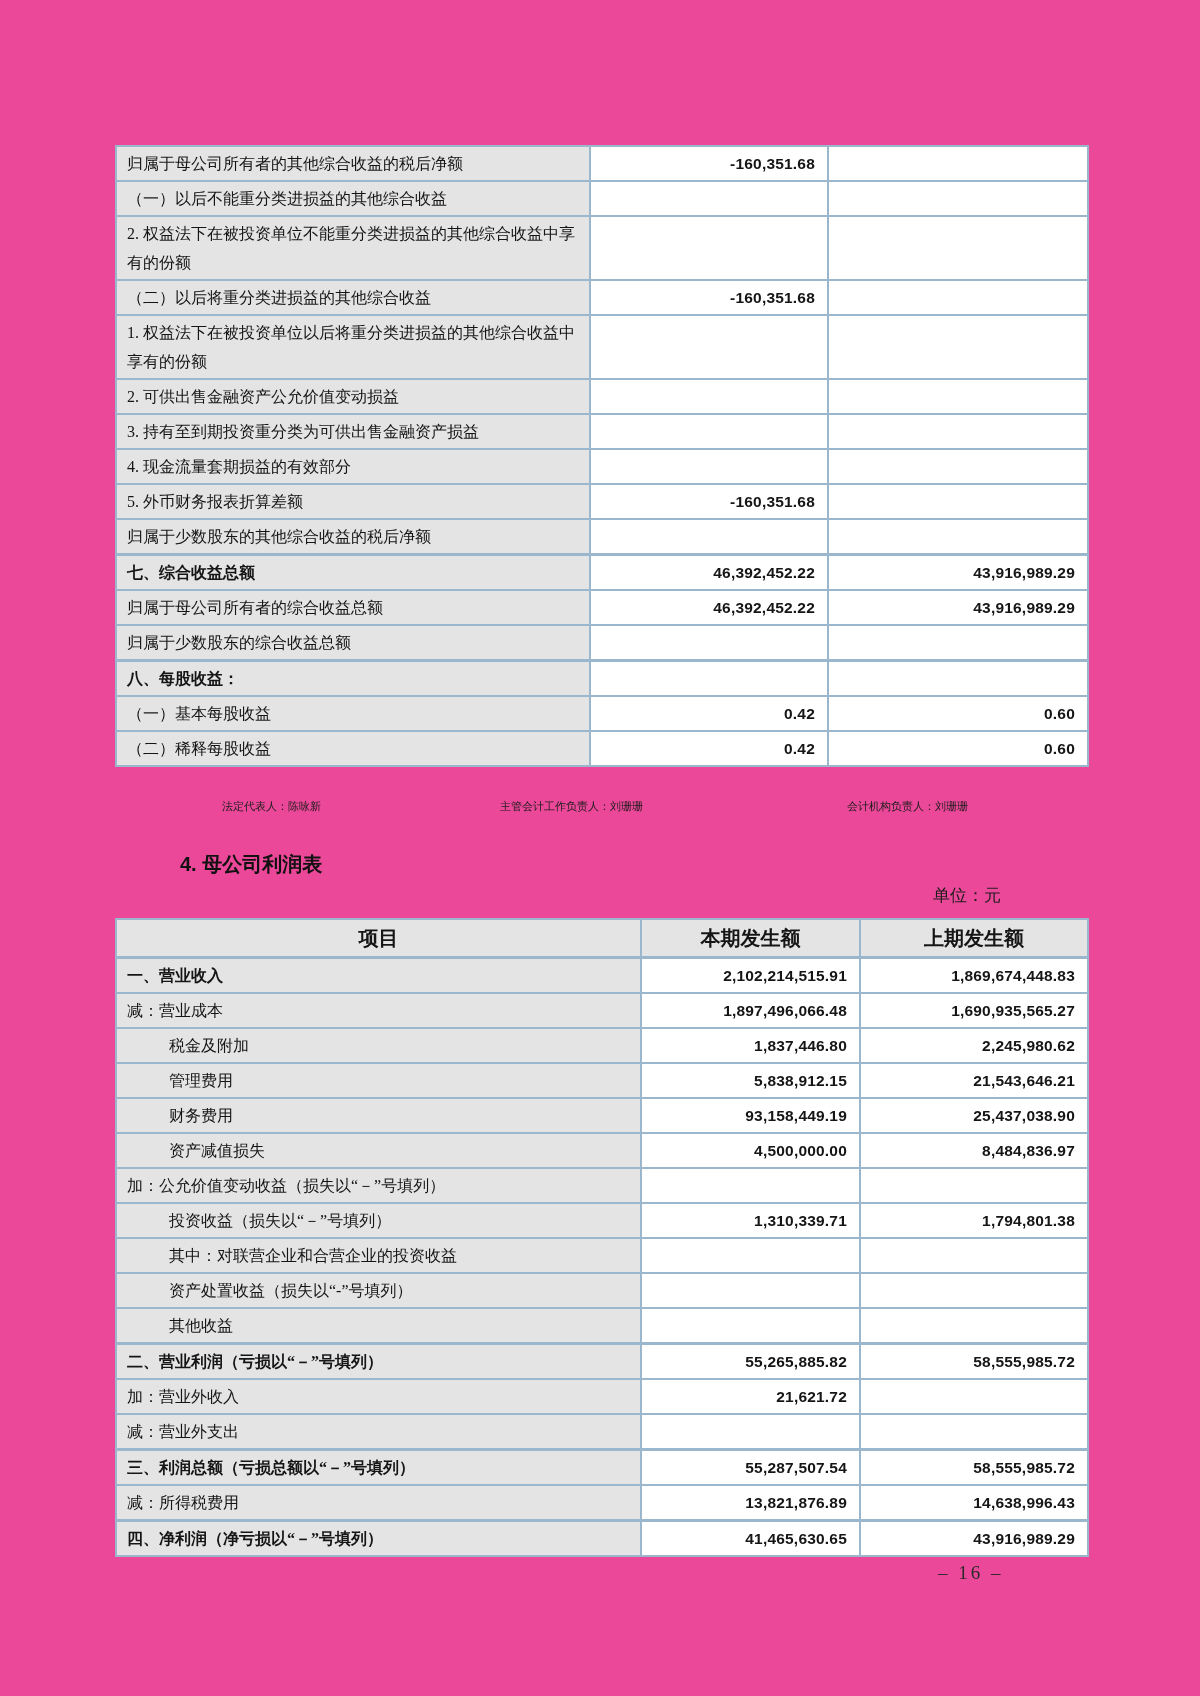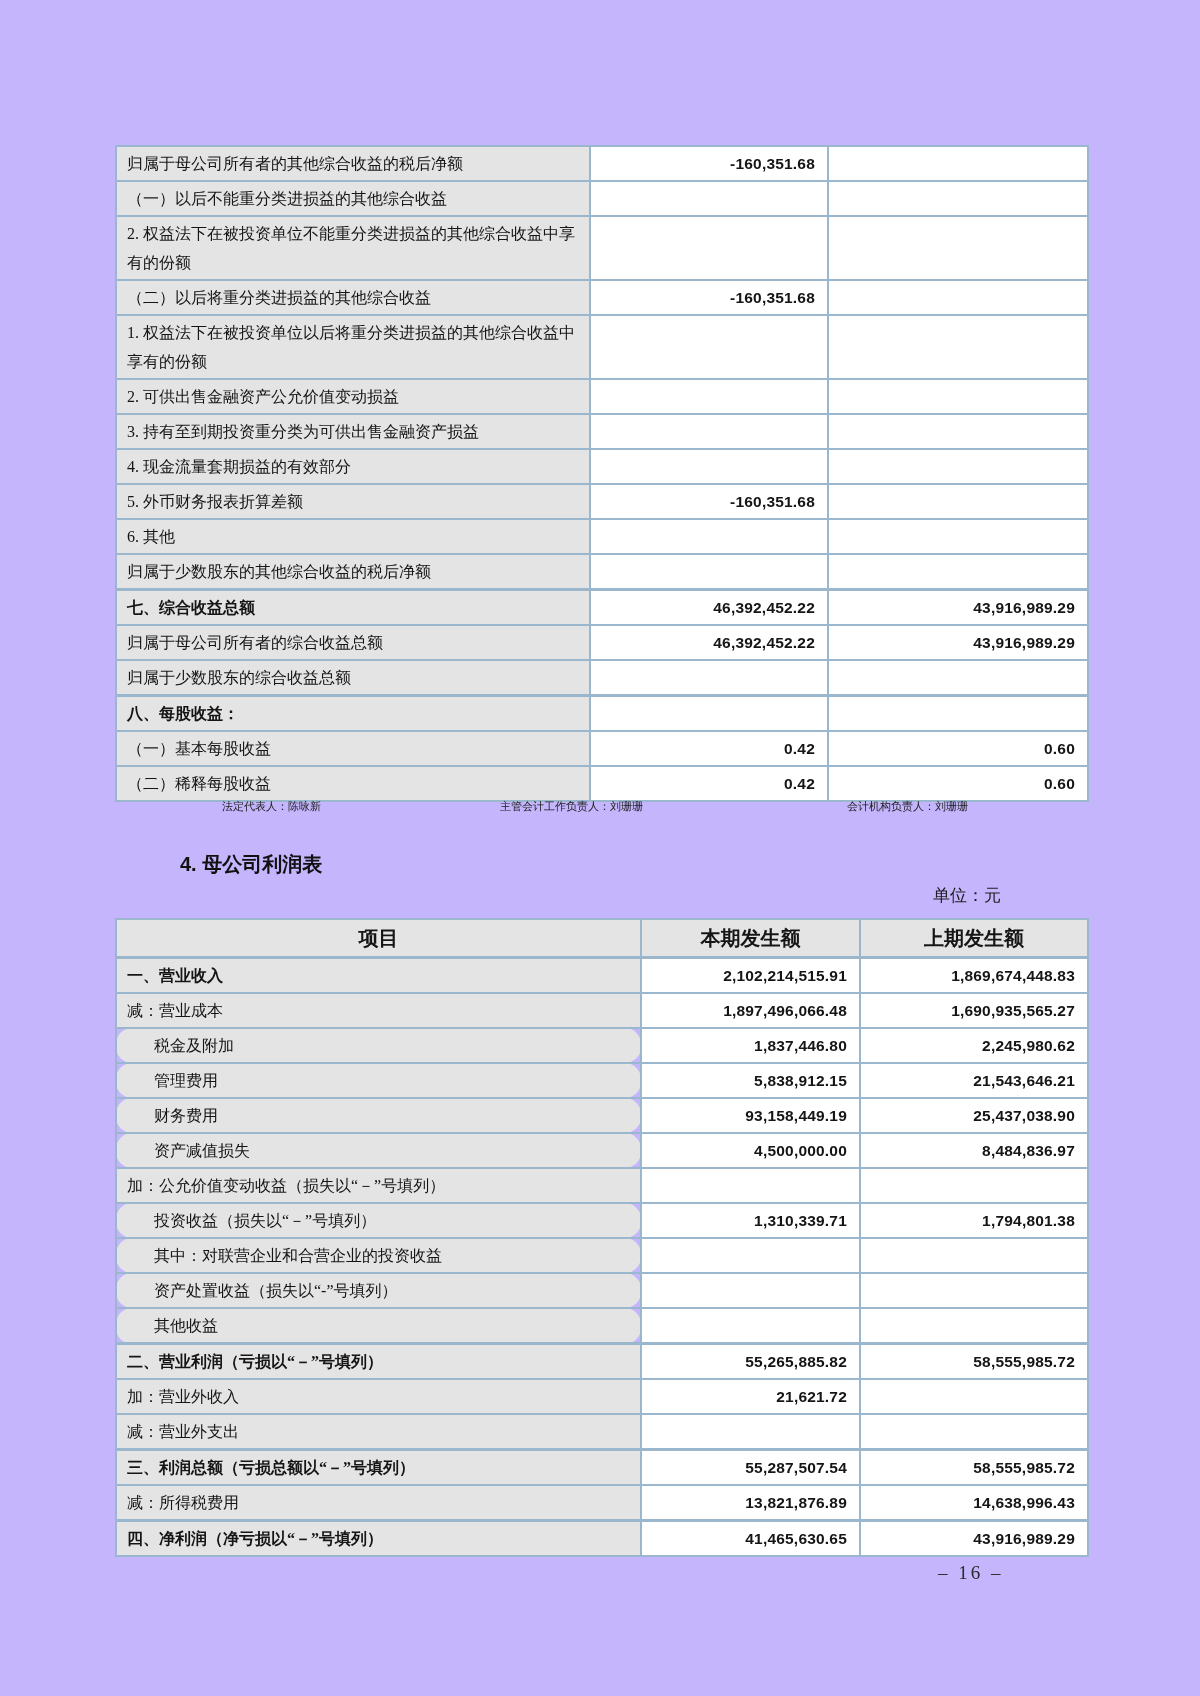--- a/index.html
+++ b/index.html
@@ -1,20 +1,20 @@
 <!DOCTYPE html>
 <html lang="zh"><head>
 <meta charset="utf-8">
 <style>
   html,body{margin:0;padding:0;background:#ffffff;}
   .page{
     position:relative;
     width:1200px;
     height:1696px;
-    background:#c4b5fd;
+    background:#ec4899;
     font-family:"Liberation Serif","DejaVu Serif",serif;
     color:#151515;
     overflow:hidden;
   }
   .tbl{
     position:absolute;
     border-collapse:collapse;
     table-layout:fixed;
     font-size:16px;
   }
@@ -24,21 +24,21 @@
     vertical-align:middle;
   }
   .tbl tr{height:32px;}
   .tbl tr.tall{height:63px;}
   td.lbl{
     background:#e4e4e4;
     padding:2px 10px;
     line-height:29px;
     text-align:left;
   }
-  td.lbl.ind{padding-left:37px;border-radius:16px;}
+  td.lbl.ind{padding-left:52px;}
   td.num{
     background:#ffffff;
     text-align:right;
     padding:2px 12px;
     font-family:"Liberation Sans","DejaVu Sans",sans-serif;
     font-weight:600;
     font-size:15.5px;
     letter-spacing:0.2px;
   }
   .tbl tr.em td{border-top-width:3px;}
@@ -135,25 +135,20 @@
           <td class="num"></td>
         </tr>
         <tr>
           <td class="lbl">4. 现金流量套期损益的有效部分</td>
           <td class="num"></td>
           <td class="num"></td>
         </tr>
         <tr>
           <td class="lbl">5. 外币财务报表折算差额</td>
           <td class="num">-160,351.68</td>
-          <td class="num"></td>
-        </tr>
-        <tr>
-          <td class="lbl">6. 其他</td>
-          <td class="num"></td>
           <td class="num"></td>
         </tr>
         <tr>
           <td class="lbl">归属于少数股东的其他综合收益的税后净额</td>
           <td class="num"></td>
           <td class="num"></td>
         </tr>
         <tr class="em">
           <td class="lbl">七、综合收益总额</td>
           <td class="num">46,392,452.22</td>

